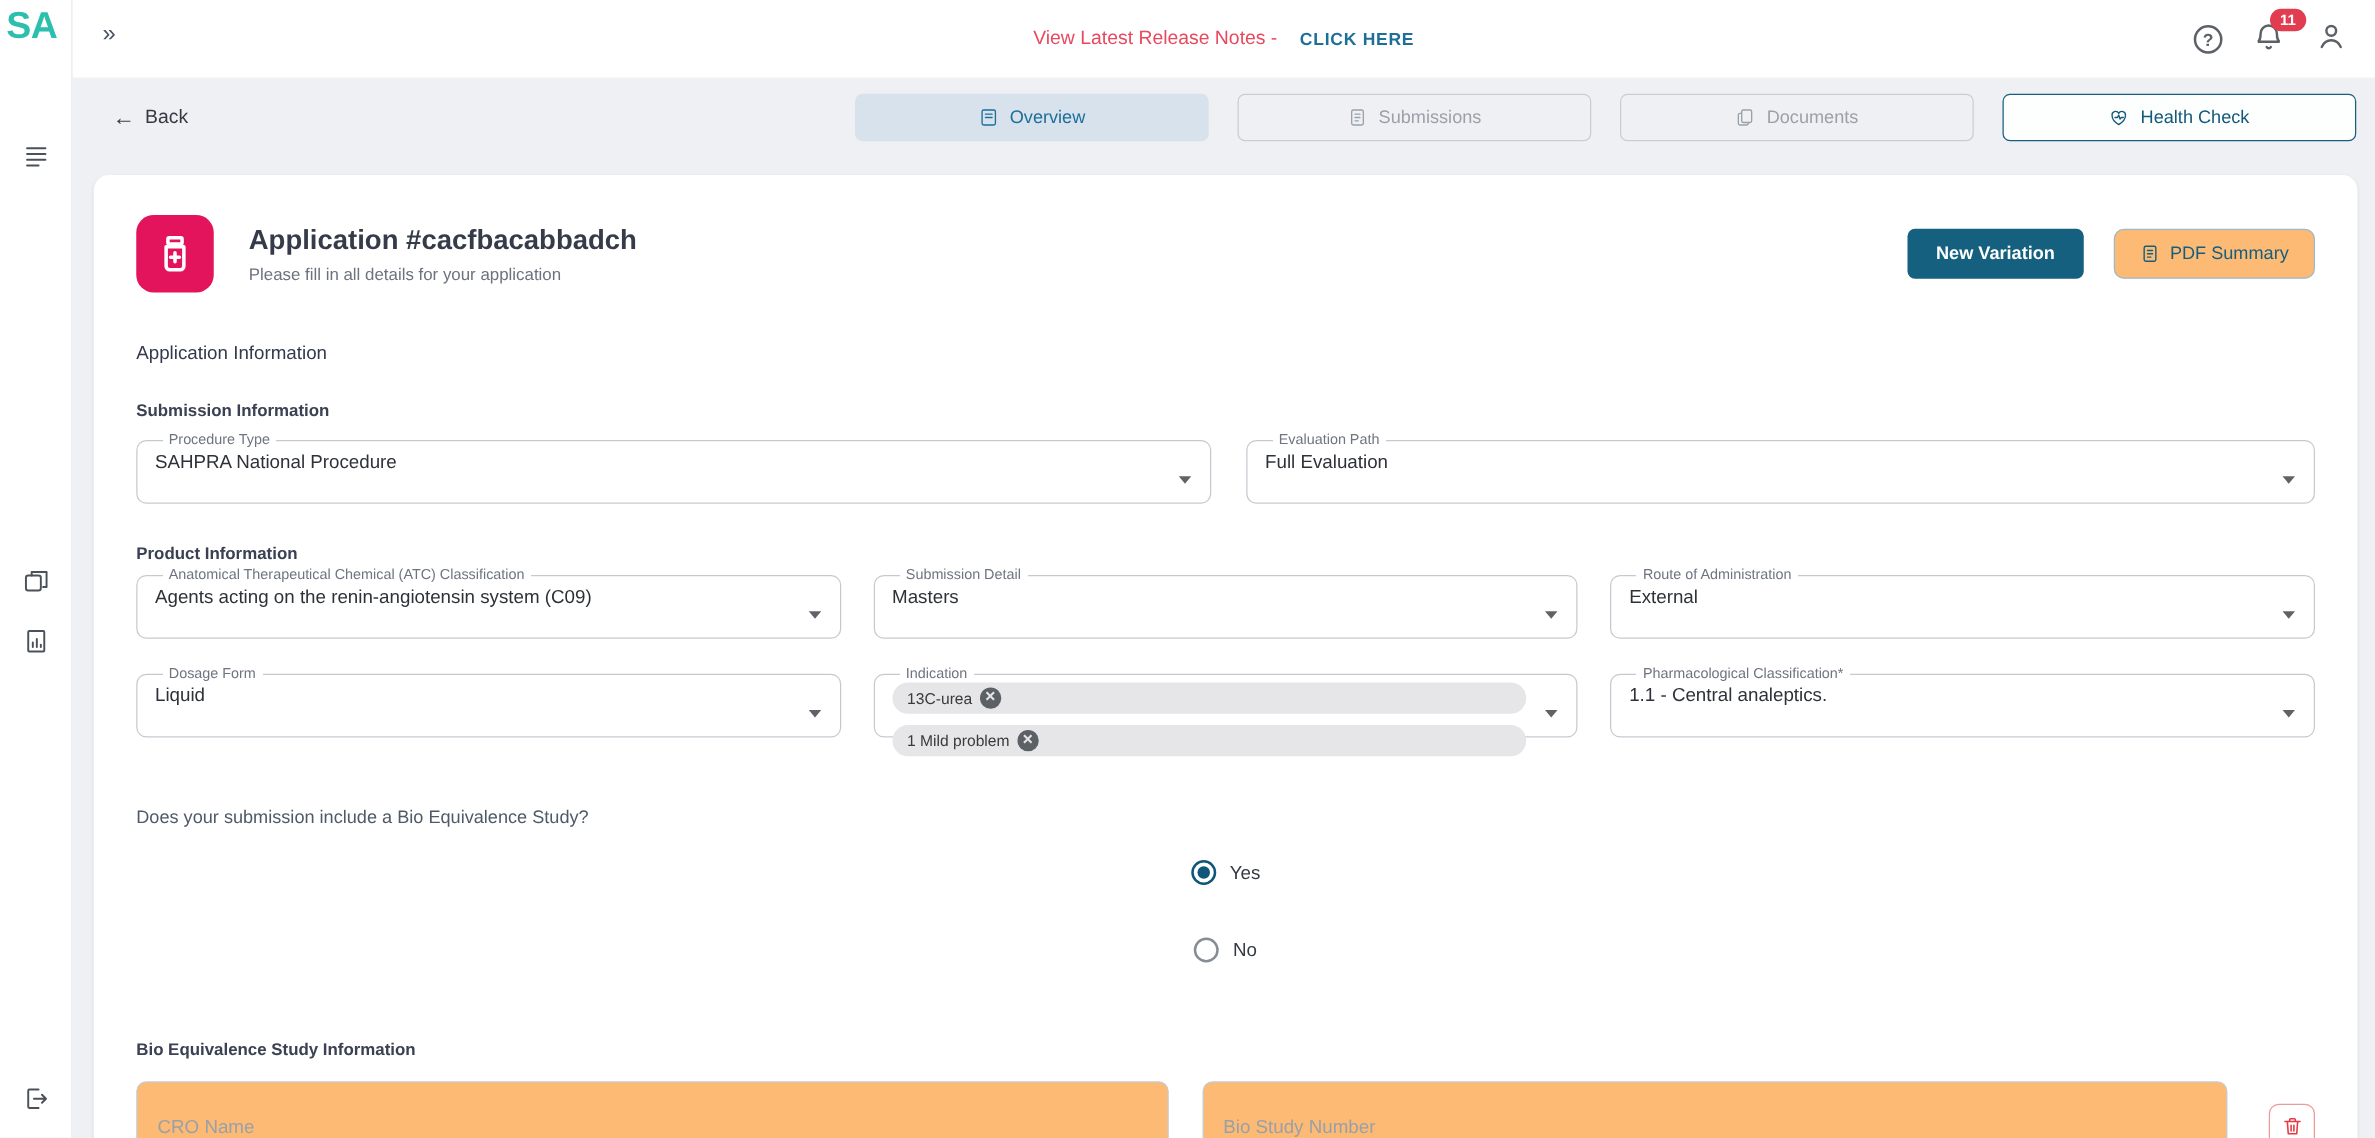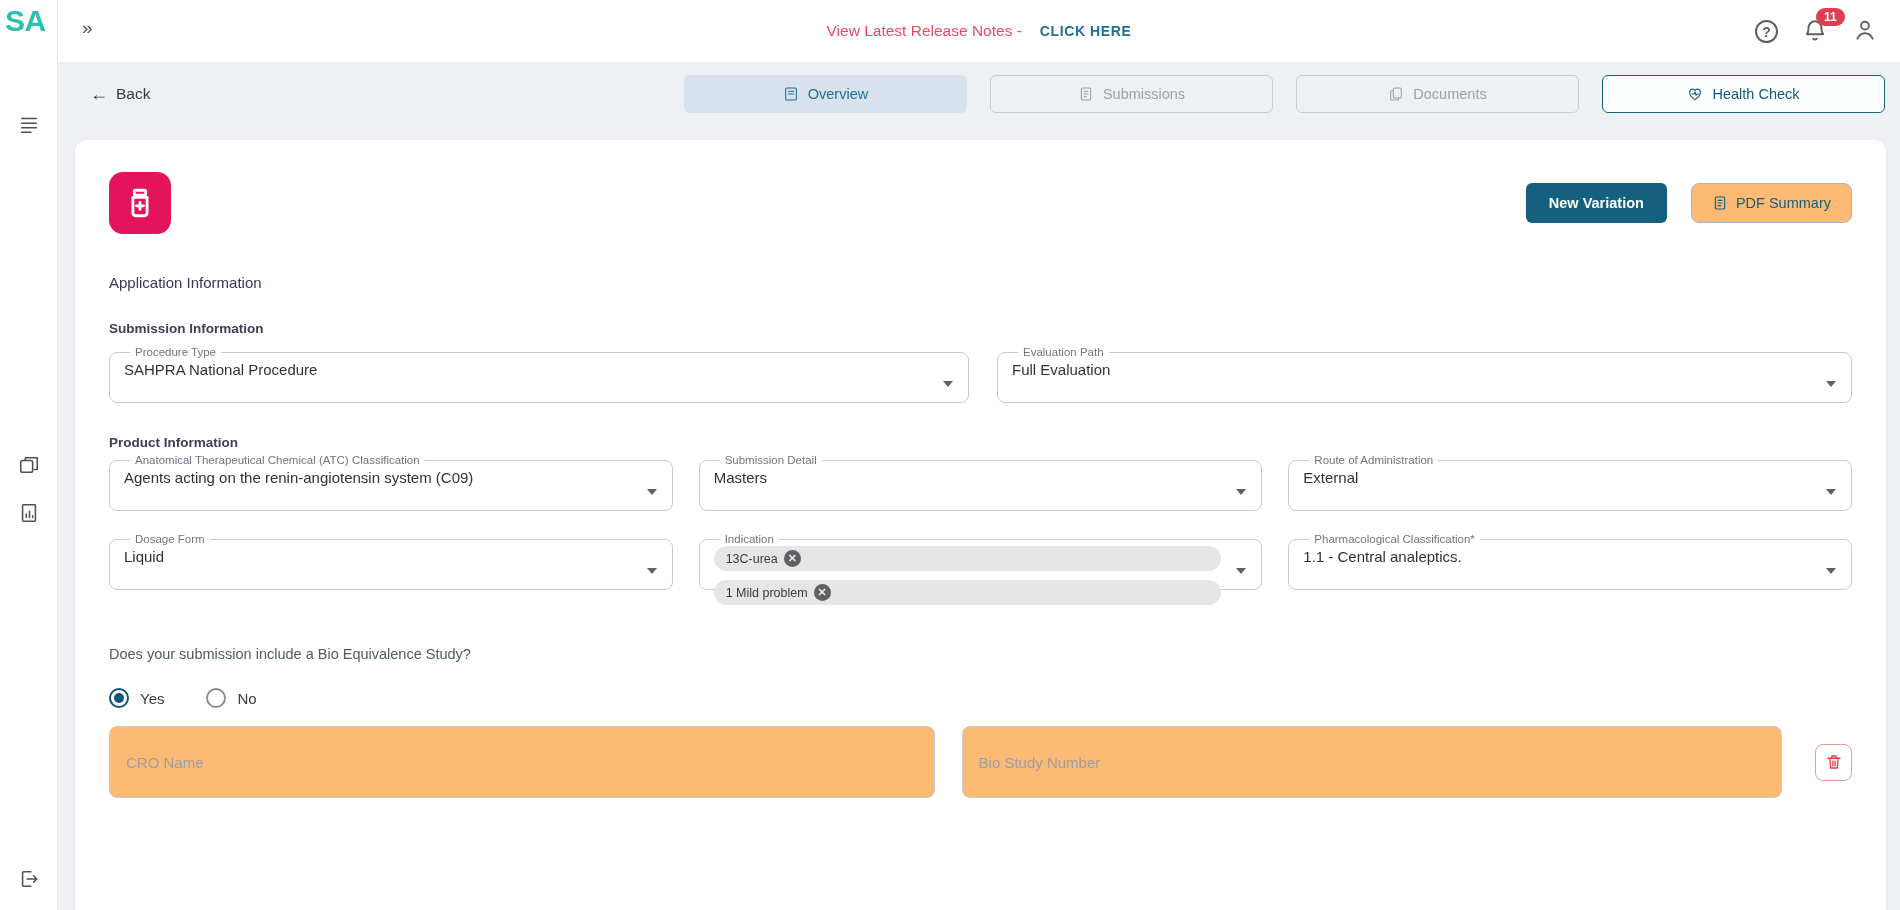--- a/index.html
+++ b/index.html
@@ -64,21 +64,21 @@
   .row-2 { display:grid; grid-template-columns: 860px 1fr; column-gap:28px; margin-top:10px; }
   .row-3 { display:grid; grid-template-columns: 1fr 1fr 1fr; column-gap:26px; margin-top:10px; }
 
   
   .chips { display:flex; gap:9px; margin-top:1px;flex-direction:column; }
   .chip { background:#e6e6e9; border-radius:14px; height:25px; display:flex; align-items:center; padding:0 6px 0 12px; font-size:12.5px; color:#3a3a3a; gap:6px; }
   .chip-x { width:17px; height:17px; border-radius:50%; background:#5c6165; color:#e6e6e9; font-size:11px; font-weight:700; display:flex; align-items:center; justify-content:center; cursor:pointer; line-height:1; }
 
   
   .question { margin-top:56px; font-size:14.5px; font-weight:500; color:#4e5a68; }
-  .radio-row { margin-top:26px; display:flex; align-items:center; gap:42px; }
+  .radio-row { margin-top:26px; display:flex; align-items:center; gap:42px;flex-direction:column; }
   .radio-opt { display:flex; align-items:center; gap:11px; cursor:pointer; }
   .radio { width:20px; height:20px; border-radius:50%; border:2px solid #878d94; position:relative; }
   .radio.selected { border-color:#10557a; }
   .radio.selected::after { content:''; position:absolute; inset:3px; background:#10557a; border-radius:50%; }
   .radio-label { font-size:15px; color:#343a44; }
 
   
   .bio-heading { margin-top:62px; }
   .bio-row { display:flex; margin-top:18px; gap:27px; align-items:center; }
   .text-input { height:72px; border:1px solid #c6cad0; border-radius:8px; padding:0 16px; font-size:15px; color:#2e3238; background:#fdba74; font-family:"Liberation Sans", sans-serif; outline:none; }
@@ -184,20 +184,24 @@
   <div class="card">
 
     <div class="card-head">
       <div class="app-icon">
         <svg viewBox="0 0 24 24">
             <path d="M7 8h10v11a2 2 0 0 1-2 2H9a2 2 0 0 1-2-2z"></path>
             <rect x="8" y="3" width="8" height="3.5" rx="0.8"></rect>
             <path d="M12 11.5v5M9.5 14h5"></path>
           </svg>
       </div>
+      <div class="head-text">
+        <div class="app-title">Application #cacfbacabbadch</div>
+        <div class="app-sub">Please fill in all details for your application</div>
+      </div>
       <div class="head-buttons">
         <button class="btn-primary">New Variation</button>
         <button class="btn-outline">
           <svg viewBox="0 0 24 24">
               <rect x="5" y="3" width="14" height="18" rx="2"></rect>
               <path d="M9 8h6M9 12h6M9 16h4"></path>
             </svg>
           <span>PDF Summary</span>
         </button>
       </div>
@@ -270,20 +274,21 @@
       <div class="radio-opt">
         <span class="radio selected"></span>
         <span class="radio-label">Yes</span>
       </div>
       <div class="radio-opt">
         <span class="radio"></span>
         <span class="radio-label">No</span>
       </div>
     </div>
 
+    <div class="group-heading bio-heading">Bio Equivalence Study Information</div>
     <div class="bio-row">
       <input class="text-input cro" placeholder="CRO Name" style="">
       <input class="text-input bio-num" placeholder="Bio Study Number" style="">
       <div class="trash-btn">
         <svg viewBox="0 0 24 24">
             <path d="M4 7h16M9 7V5a1 1 0 0 1 1-1h4a1 1 0 0 1 1 1v2M6.5 7l1 13h9l1-13"></path>
             <path d="M10.5 11v6M13.5 11v6"></path>
           </svg>
       </div>
     </div>

